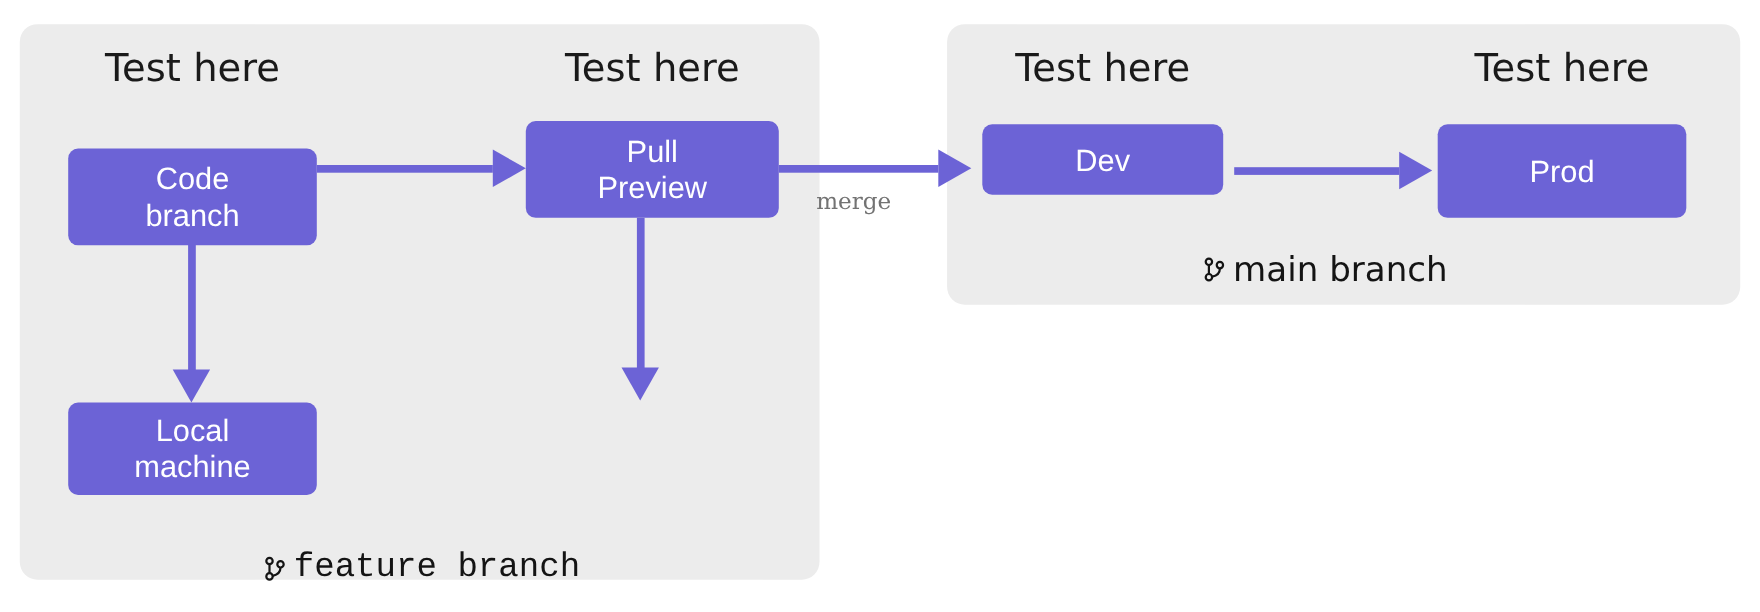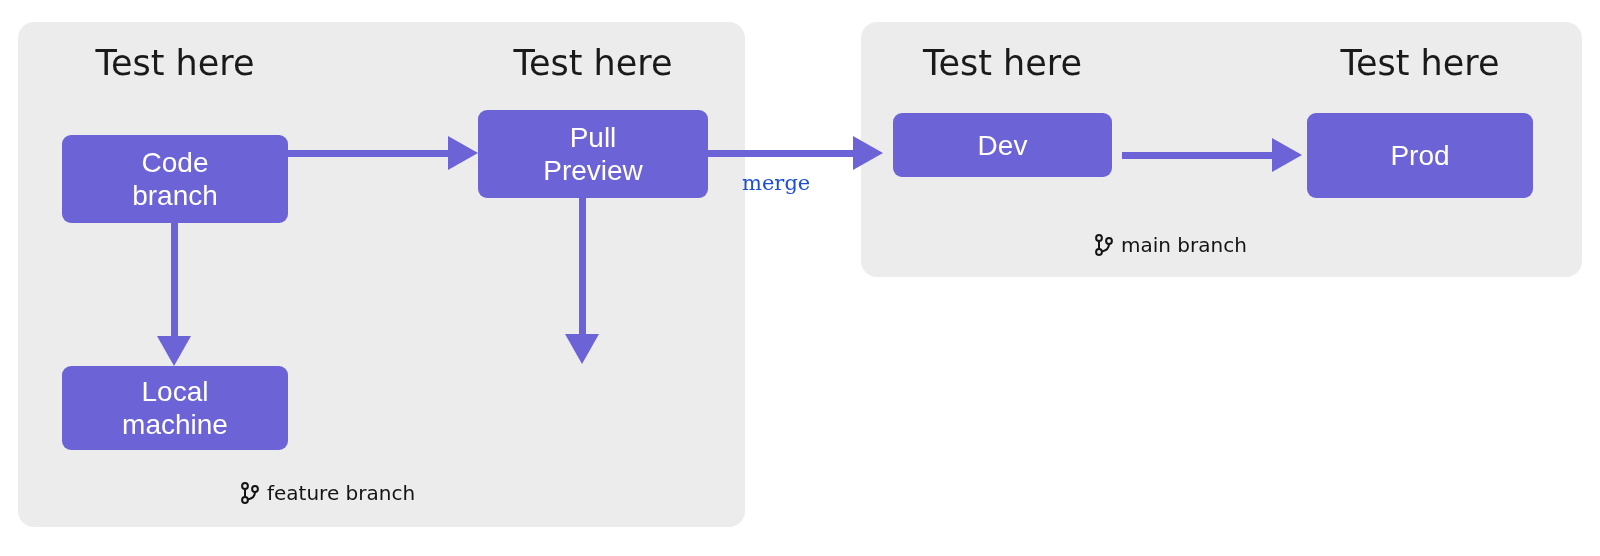--- a/index.html
+++ b/index.html
@@ -92,32 +92,32 @@
     border-left: 17px solid transparent;
     border-right: 17px solid transparent;
     border-top: 30px solid #6c63d6;
   }
 
   
   .edge-label {
     position: absolute;
     font-size: 21px;
     line-height: 25px;
-    color: #1d4ed8;
+    color: #737373;
     font-family: "DejaVu Serif", serif;
     white-space: nowrap;
   }
 
   
   .branch-label {
     position: absolute;
     display: flex;
     align-items: center;
     gap: 7px;
-    font-size: 20px;
+    font-size: 31px;
     line-height: 30px;
     color: #141414;
     font-family: "DejaVu Sans", sans-serif;
     white-space: nowrap;
   }
   .branch-label svg { display: block; flex: none; }
 </style>
 </head>
 <body>
 
@@ -174,21 +174,21 @@
       <span>Dev</span>
     </div>
   </div>
 
   <div class="node" style="left:1307px; top:113px; width:226px; height:85px;justify-content:center;">
     <div>
       <span>Prod</span>
     </div>
   </div>
 
-  <div class="branch-label" style="left:240px; top:478px;">
+  <div class="branch-label" style="left:240px; top:502px;font-family:Liberation Mono, monospace;">
     <span>
       <svg width="20" height="24" viewBox="0 0 20 24" aria-hidden="true">
         <circle cx="5" cy="5" r="2.9" fill="none" stroke="#141414" stroke-width="2"></circle>
         <circle cx="5" cy="19" r="2.9" fill="none" stroke="#141414" stroke-width="2"></circle>
         <circle cx="15" cy="8" r="2.9" fill="none" stroke="#141414" stroke-width="2"></circle>
         <path d="M5 8 L5 16" stroke="#141414" stroke-width="2" fill="none"></path>
         <path d="M15 11 q0 6 -7 7.5" stroke="#141414" stroke-width="2" fill="none"></path>
       </svg>
     </span>
     <span>feature branch</span>

